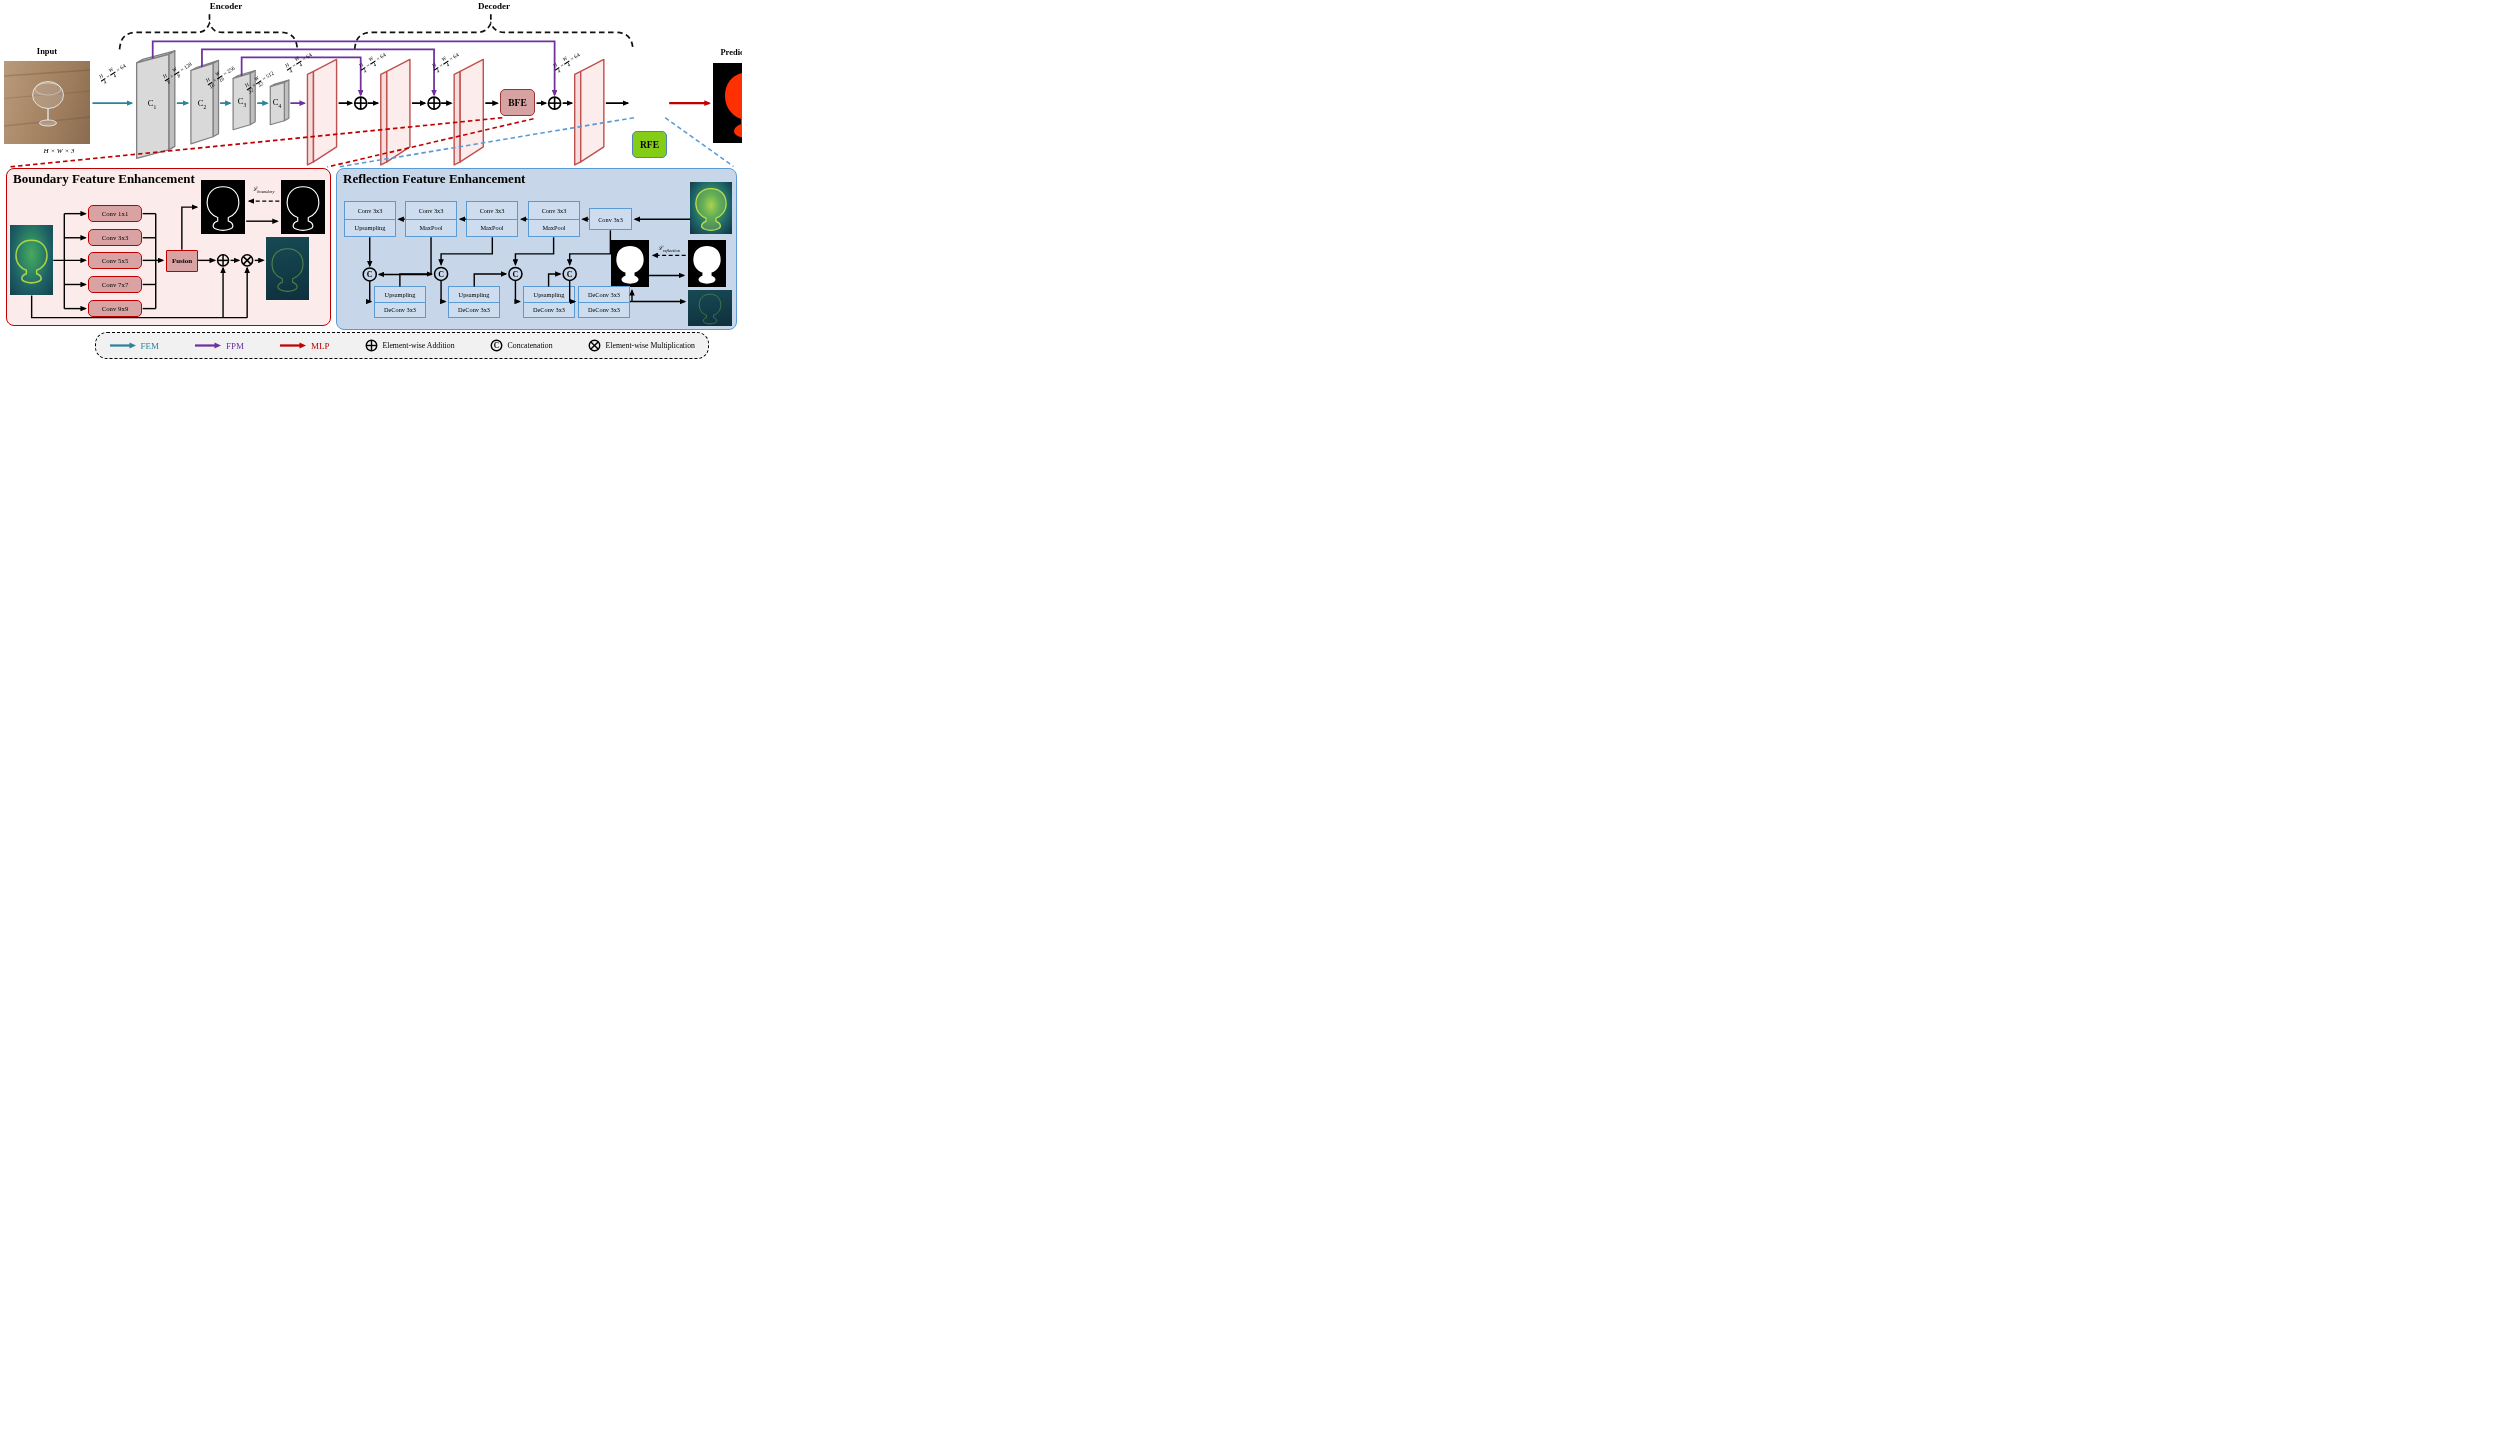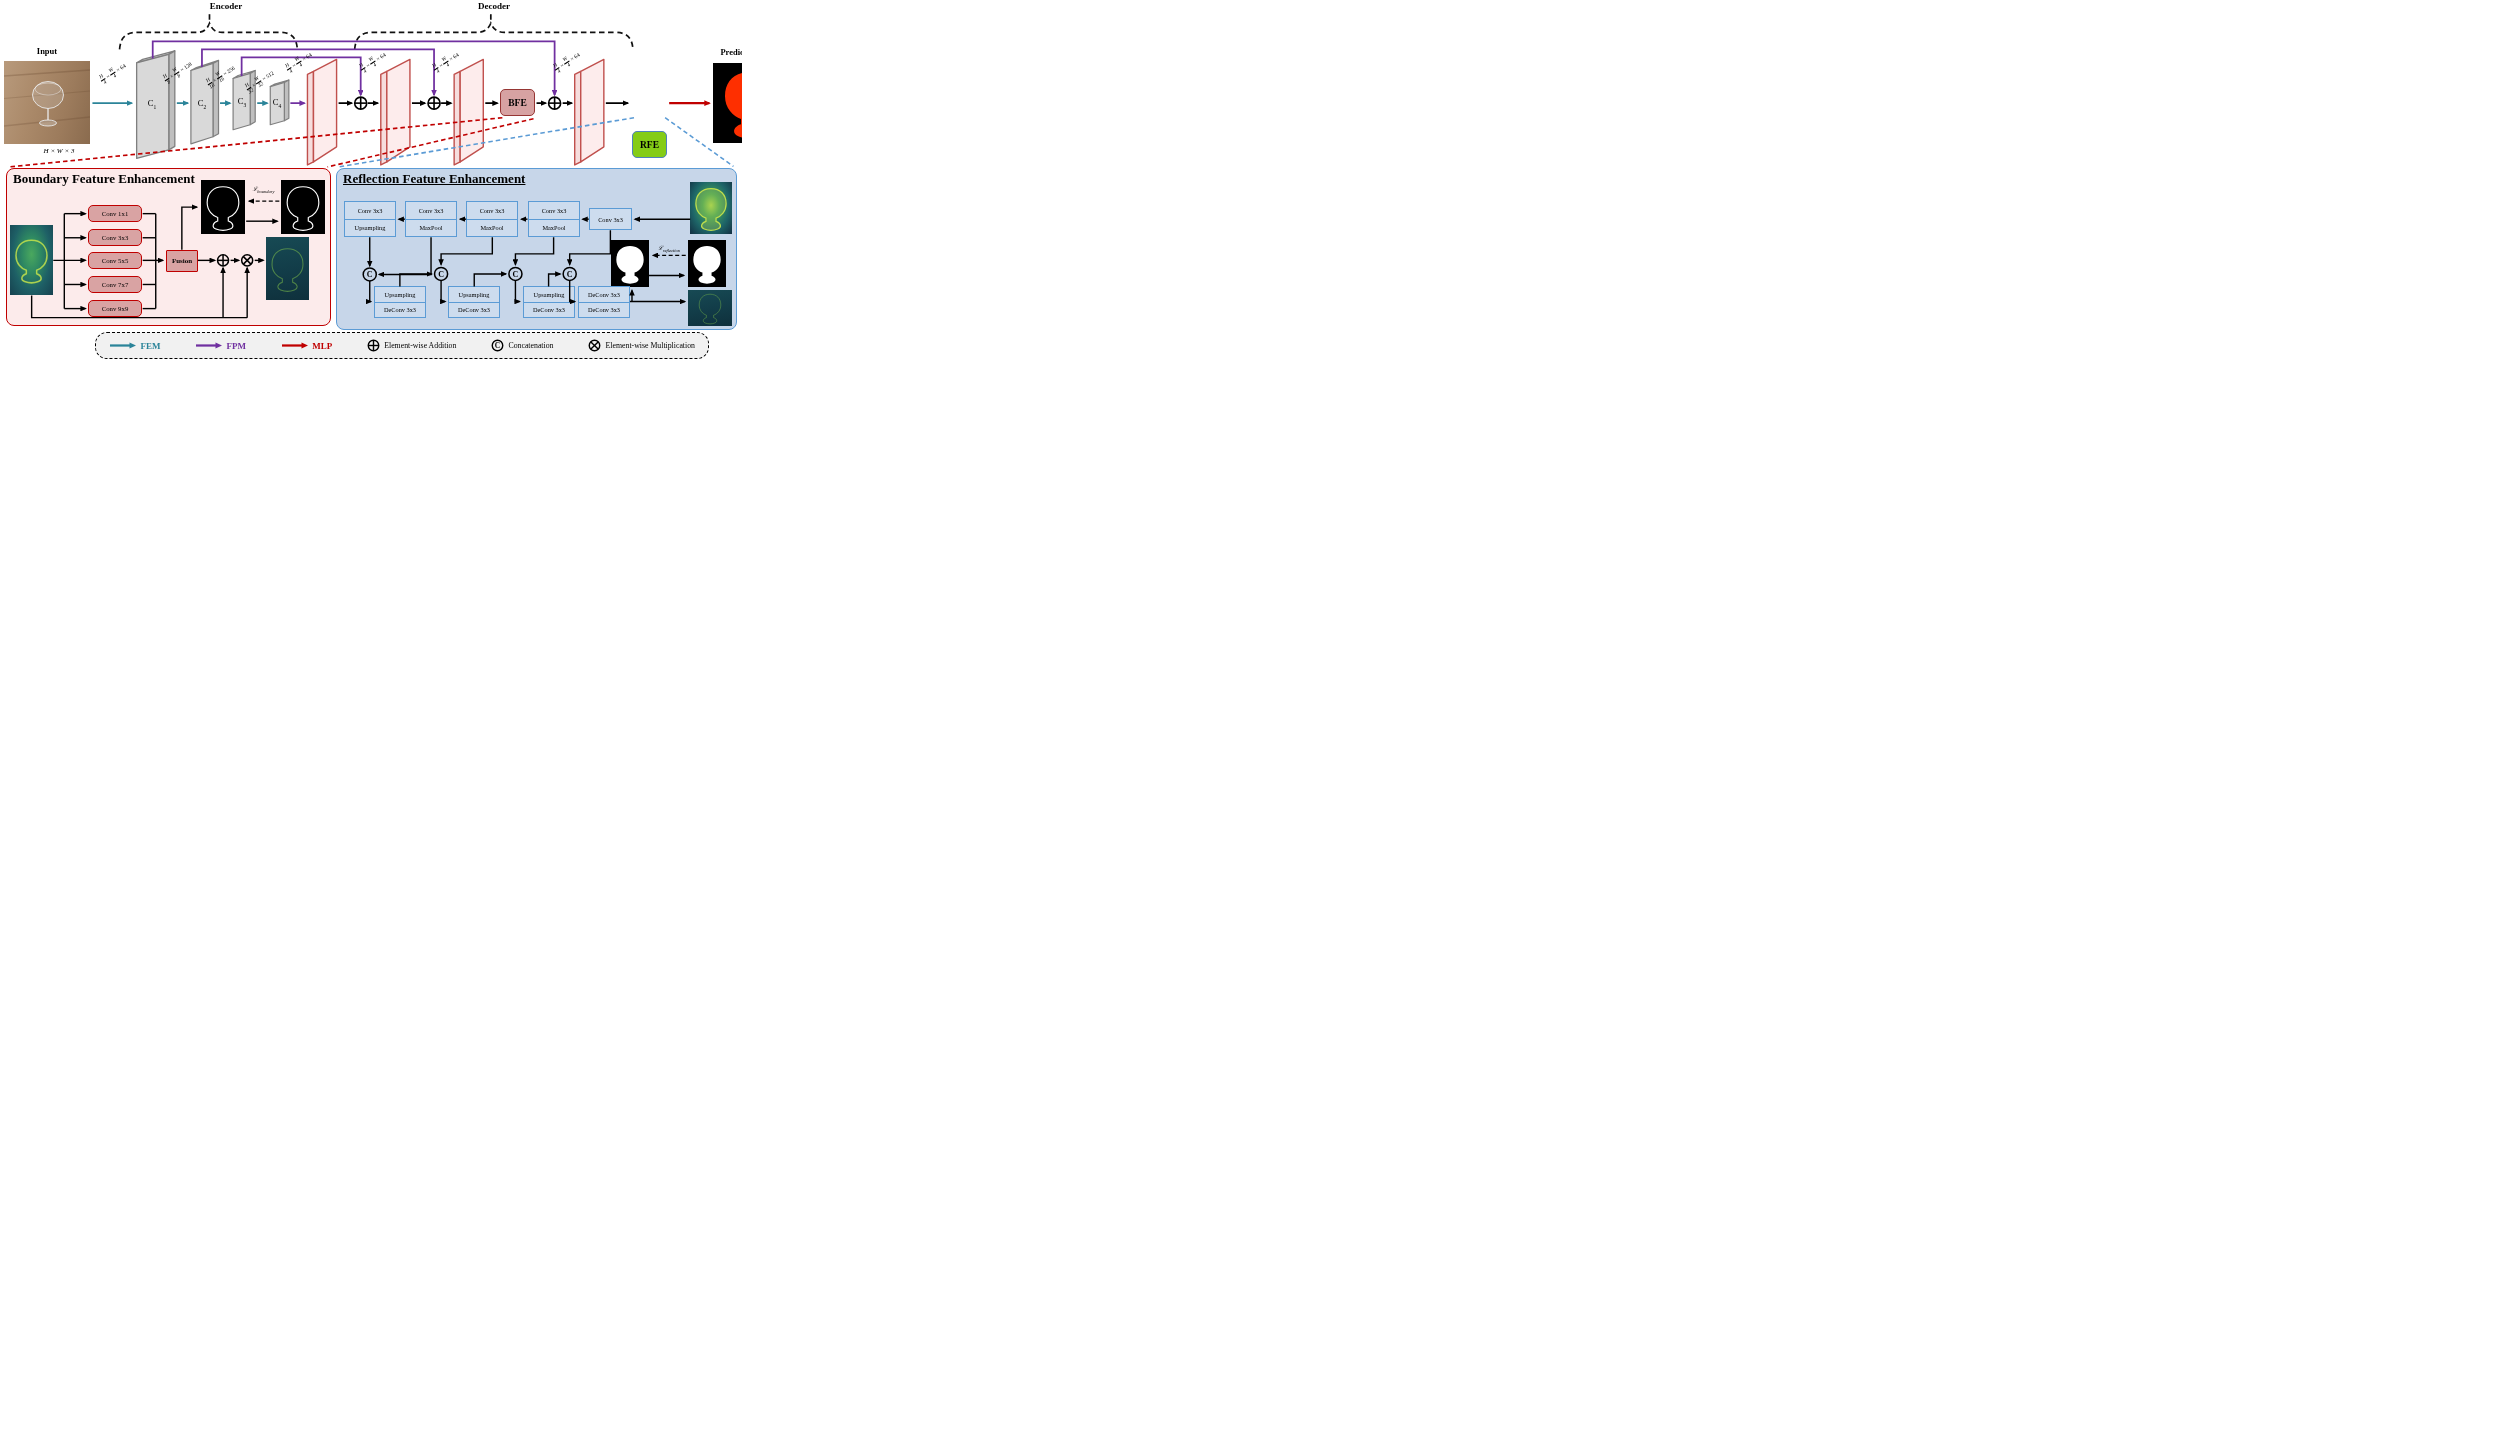--- a/index.html
+++ b/index.html
@@ -55,21 +55,21 @@
   .clabel{position:absolute;font-size:8.5px;transform:translate(-50%,-50%);}
   .clabel sub{font-size:5.5px;}
   .losslbl{position:absolute;font-style:italic;font-size:5.8px;text-align:center;}
   .losslbl .lsym{font-family:"DejaVu Serif",serif;}
   .losslbl sub{font-size:4.5px;}
   
   .legend{left:95px;top:332px;width:614px;height:27px;position:absolute;background:#f1f1f1;
           border:1.8px dashed #000;border-radius:12px;box-sizing:border-box;
           display:flex;align-items:center;justify-content:space-between;padding:0 13px;}
   .leg-item{display:flex;align-items:center;gap:4.5px;font-size:7.8px;}
-  .leg-item .leg-big{font-weight:bold;font-size:9px;}
+  .leg-item .leg-big{font-weight:normal;font-size:9px;}
   .fem-c{color:#2b8499;} .fpm-c{color:#7030a0;} .mlp-c{color:#c00000;}
   svg.overlay{position:absolute;left:0;top:0;z-index:5;pointer-events:none;}
   .htext{z-index:6;} .boxz{z-index:4;}
 </style>
 </head>
 <body>
 
 <div id="canvas">
 
   <div class="panel panel-bfe boxz"></div>
@@ -201,21 +201,21 @@
   <div class="pill boxz" style="top:300px;">
       <span>Conv 9x9</span>
     </div>
   <div class="fusion boxz">
       <span>Fusion</span>
     </div>
   <div class="losslbl htext" style="left:236px;top:185px;width:55px;">
     <span class="lsym">ℒ</span><sub>boundary</sub>
   </div>
 
-  <div class="panel-title htext" style="left:343px;top:171px;text-decoration:underline;">Reflection Feature Enhancement</div>
+  <div class="panel-title htext" style="left:343px;top:171px;">Reflection Feature Enhancement</div>
   <div class="cellbox colbox boxz" style="left:344px;">
     <div class="cell">Conv 3x3</div>
     <div class="cell">Upsampling</div>
   </div>
   <div class="cellbox colbox boxz" style="left:405px;">
     <div class="cell">Conv 3x3</div>
     <div class="cell">MaxPool</div>
   </div>
   <div class="cellbox colbox boxz" style="left:466px;">
     <div class="cell">Conv 3x3</div>

